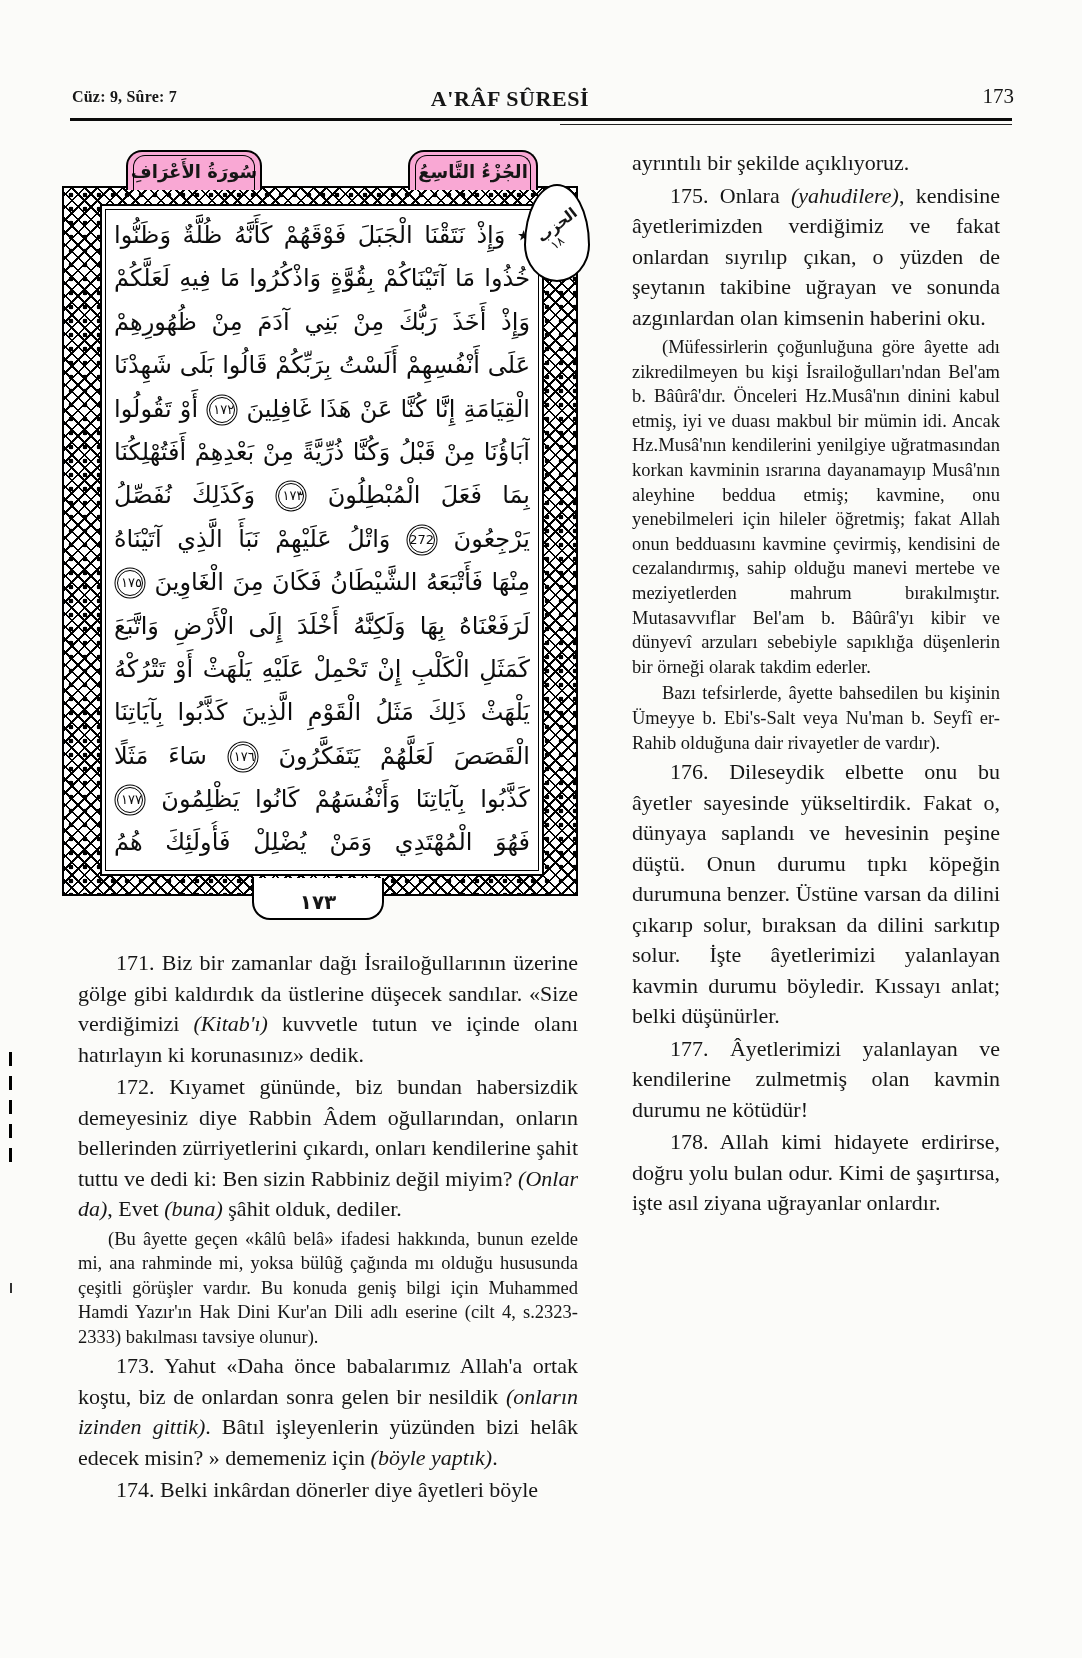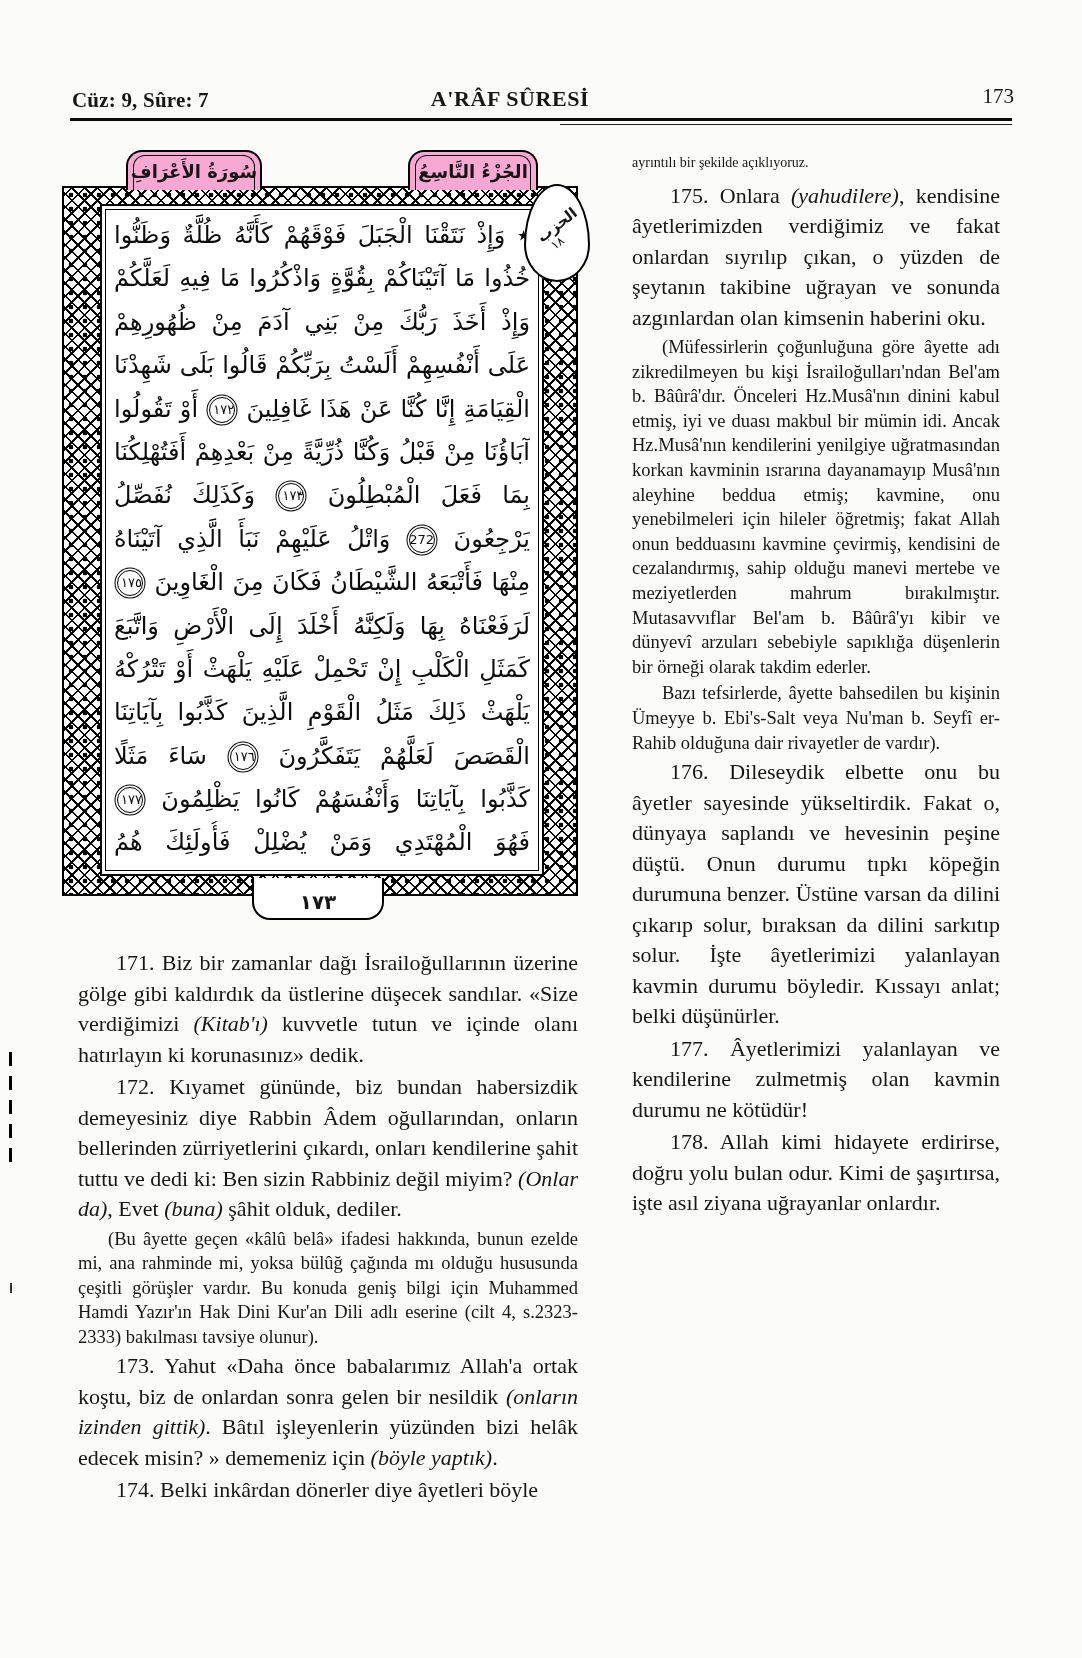--- a/index.html
+++ b/index.html
@@ -7,21 +7,21 @@
     width:1082px;height:1658px;
     background:#fbfbf9;
     font-family:"Liberation Serif",serif;
     color:#161616;
     position:relative;
     overflow:hidden;
   }
   .page{position:absolute;inset:0;}
 
   
-  .hdr-left{position:absolute;left:72px;top:88px;font-size:21px;font-weight:bold;letter-spacing:.2px;}
+  .hdr-left{position:absolute;left:72px;top:88px;font-size:16px;font-weight:bold;letter-spacing:.2px;}
   .hdr-center{position:absolute;left:380px;top:86px;width:260px;text-align:center;font-size:22px;font-weight:bold;letter-spacing:.6px;}
   .hdr-right{position:absolute;right:68px;top:84px;font-size:21px;font-weight:normal;}
   .hdr-rule{position:absolute;left:70px;top:118px;width:942px;height:3px;background:#0b0b0b;}
   .hdr-rule2{position:absolute;left:560px;top:124px;width:452px;height:1px;background:#222;}
 
   
   .mushaf{position:absolute;left:62px;top:150px;width:516px;height:756px;}
   .band{
     position:absolute;left:0;right:0;top:36px;bottom:10px;
     border:2px solid #000;
@@ -88,21 +88,21 @@
   }
   .hizb .w{transform:rotate(-38deg);font-size:15px;font-weight:bold;line-height:18px;}
   .hizb .n{transform:rotate(-38deg);font-size:12px;margin-top:2px;}
 
   
   .col{position:absolute;}
   .col-left{left:78px;top:948px;width:500px;}
   .col-right{left:632px;top:148px;width:368px;}
   .para{margin:0 0 2px 0;text-align:justify;}
   .para.verse{font-size:22px;line-height:30.5px;text-indent:38px;}
-  .para.continuation{font-size:14px;line-height:30.5px;text-indent:0;}
+  .para.continuation{font-size:22px;line-height:30.5px;text-indent:0;}
   .para.commentary{font-size:18.5px;line-height:24.6px;text-indent:30px;}
   .it{font-style:italic;}
 
   
   .artifact{position:absolute;left:9px;top:1052px;width:3px;height:118px;
     background:repeating-linear-gradient(#000 0 14px, transparent 14px 24px);}
   .artifact2{position:absolute;left:10px;top:1283px;width:2px;height:10px;background:#333;}
 </style>
 </head>
 <body>

